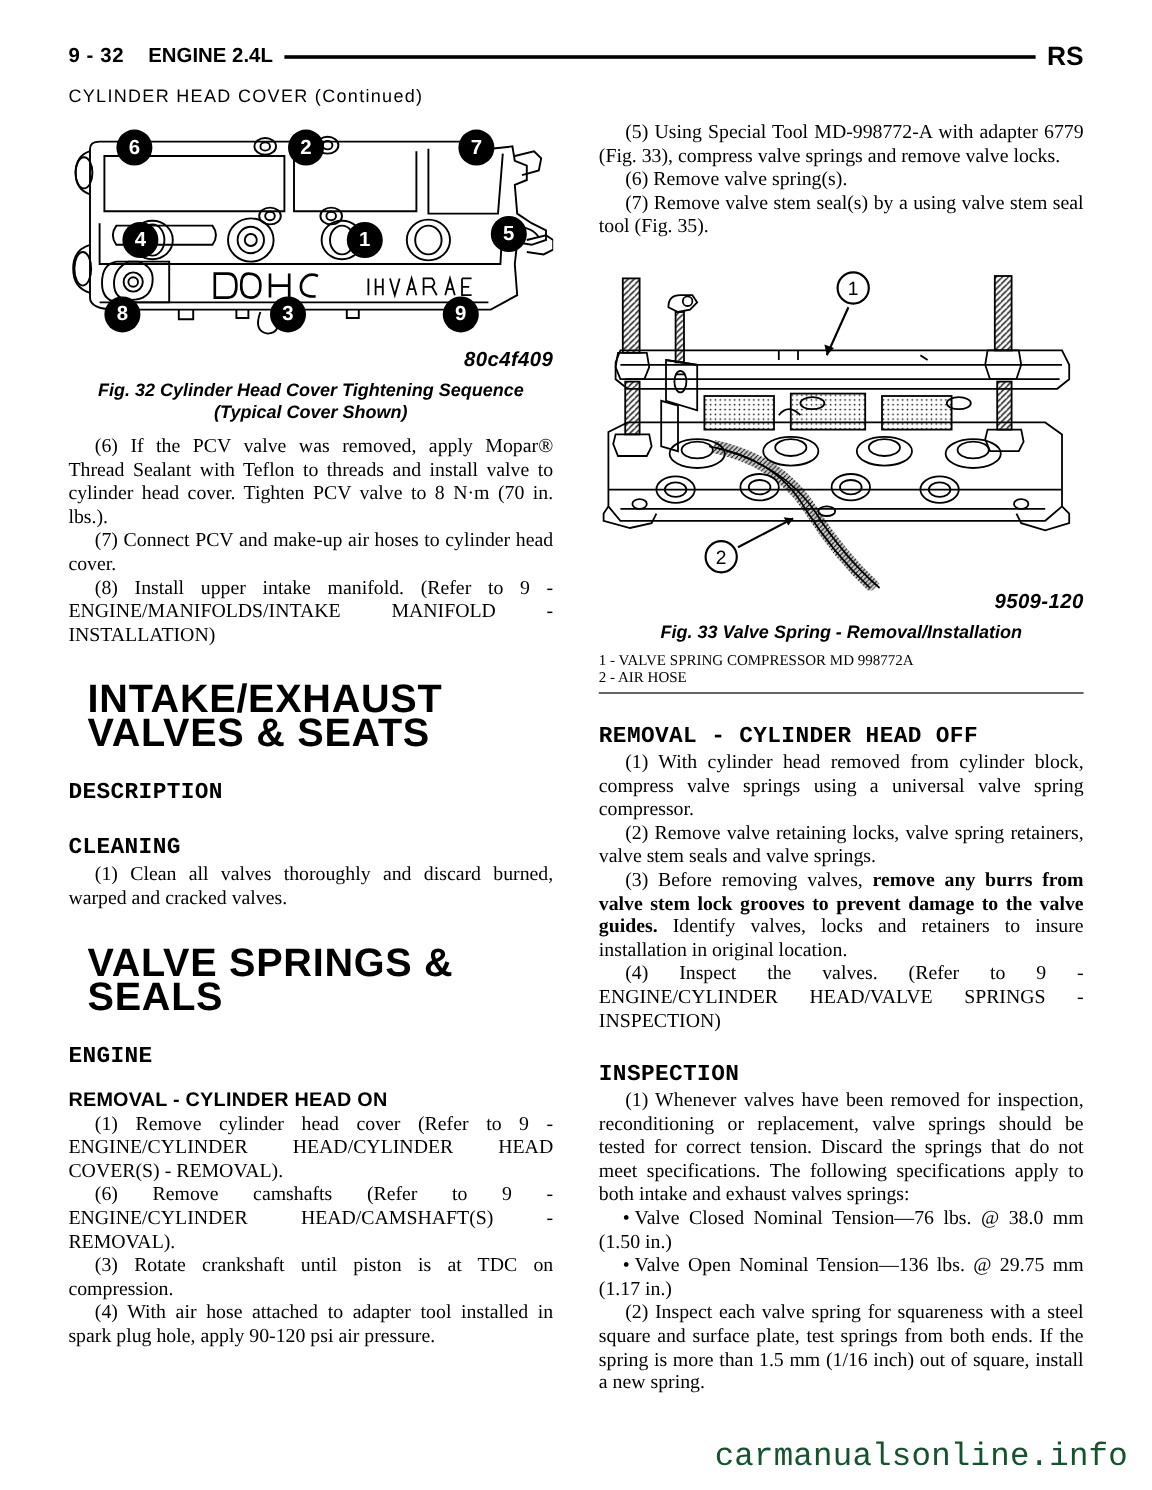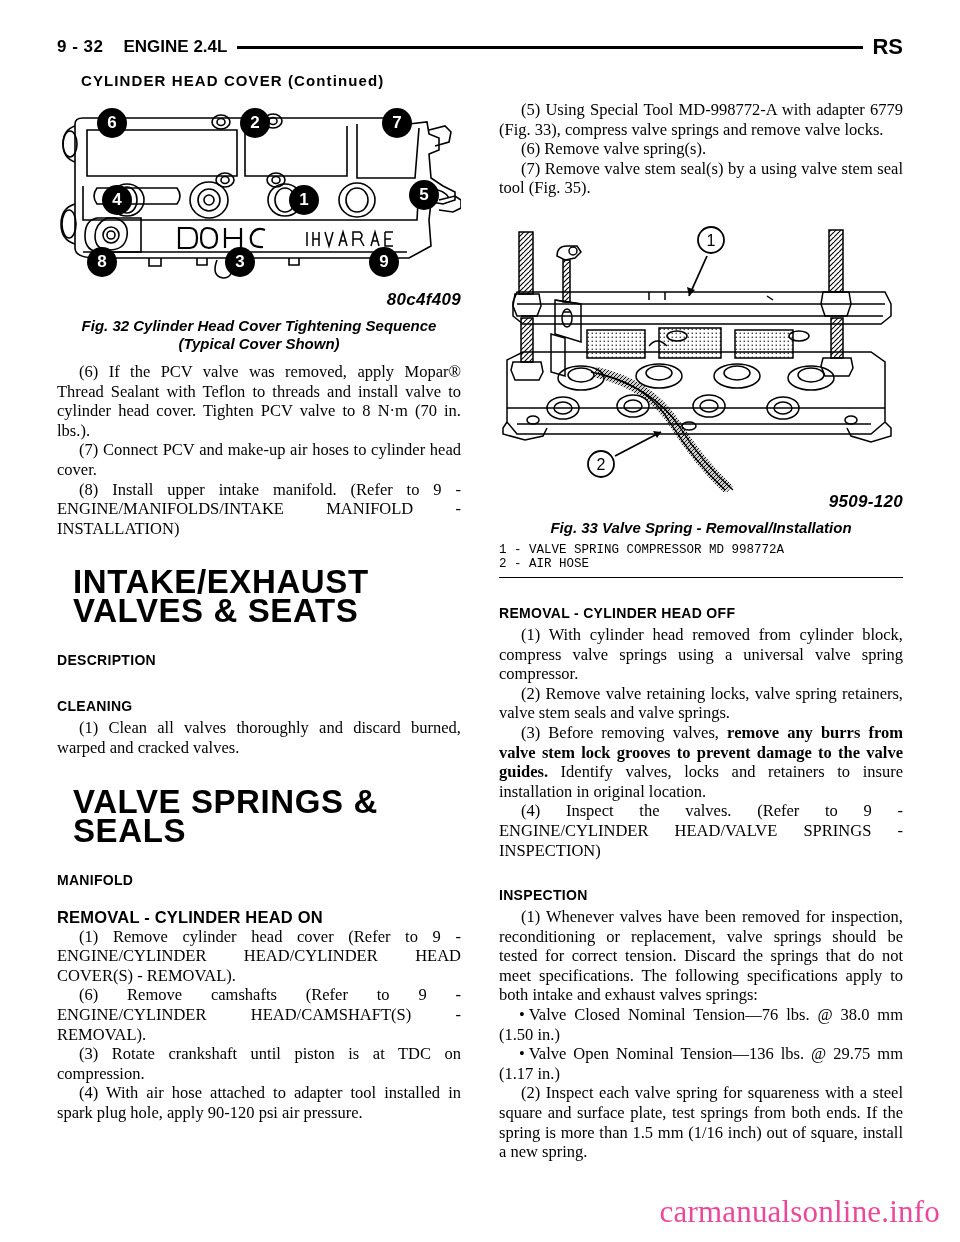--- a/index.html
+++ b/index.html
@@ -57,24 +57,23 @@
     font-weight: bold;
     font-size: 22px;
     white-space: nowrap;
   }
 
   .continued {
     position: absolute;
     left: 57px;
     top: 72px;
     font-family: "Liberation Sans", "DejaVu Sans", sans-serif;
-    font-weight: bold;
+    font-weight: normal;
     font-size: 15px;
     letter-spacing: 1.1px;
-    margin-left: 24px;
   }
 
   
   .col {
     position: absolute;
     top: 100px;
     width: 404px;
   }
   .col-left  { left: 57px;  }
   .col-right { left: 499px; }
@@ -99,23 +98,23 @@
 
   h1.sect {
     font-family: Liberation Sans, sans-serif;
     font-weight: bold;
     font-size: 33px;
     line-height: 29px;
     letter-spacing: 0.6px;
     margin: 29px 0 0 16px;
   }
   h2.sub {
-    font-family: Liberation Sans, sans-serif;
-    font-weight: bold;
-    font-size: 14px;
+    font-family: Liberation Mono, monospace;
+    font-weight: bold;
+    font-size: 19px;
     line-height: 22px;
     letter-spacing: 0.3px;
     margin: 24px 0 1px 0;
   }
   h3.subsub {
     font-family: "Liberation Sans", "DejaVu Sans", sans-serif;
     font-weight: bold;
     font-size: 16.5px;
     line-height: 19px;
     letter-spacing: 0.2px;
@@ -136,21 +135,21 @@
   }
   .figid {
     font-family: "Liberation Sans", "DejaVu Sans", sans-serif;
     font-weight: bold;
     font-style: italic;
     font-size: 17px;
     text-align: right;
     letter-spacing: 0.3px;
   }
   .legend {
-    font-family: Liberation Mono, monospace;
+    font-family: Liberation Serif, serif;
     font-size: 12.5px;
     line-height: 14.5px;
     margin-top: 6px;
   }
   .legend-rule {
     border-bottom: 1.6px solid #000;
     margin-top: 5px;
   }
 
   .art { display: block; }
@@ -168,23 +167,23 @@
     display: flex;
     align-items: center;
     justify-content: center;
   }
 
   
   .watermark {
     position: absolute;
     right: 20px;
     bottom: 12px;
-    font-family: Liberation Serif, serif;
-    font-size: 31px;
-    color: #ec4899;
+    font-family: Liberation Mono, monospace;
+    font-size: 27px;
+    color: #14532d;
     letter-spacing: 0.2px;
   }
 </style>
 </head>
 <body>
 
 <div class="page">
 
   <div class="runhead">
     <span class="folio">9 - 32</span>
@@ -299,21 +298,21 @@
 
     <h1 class="sect">INTAKE/EXHAUST VALVES &amp; SEATS</h1>
 
     <h2 class="sub">DESCRIPTION</h2>
 
     <h2 class="sub">CLEANING</h2>
     <p class="body">(1) Clean all valves thoroughly and discard burned, warped and cracked valves.</p>
 
     <h1 class="sect">VALVE SPRINGS &amp; SEALS</h1>
 
-    <h2 class="sub">MANIFOLD</h2>
+    <h2 class="sub">ENGINE</h2>
 
     <h3 class="subsub">REMOVAL - CYLINDER HEAD ON</h3>
     <p class="body">(1) Remove cylinder head cover (Refer to 9 - ENGINE/CYLINDER HEAD/CYLINDER HEAD COVER(S) - REMOVAL).</p>
     <p class="body">(6) Remove camshafts (Refer to 9 - ENGINE/CYLINDER HEAD/CAMSHAFT(S) - REMOVAL).</p>
     <p class="body">(3) Rotate crankshaft until piston is at TDC on compression.</p>
     <p class="body">(4) With air hose attached to adapter tool installed in spark plug hole, apply 90-120 psi air pressure.</p>
   </div>
 
   <div class="col col-right">
 

